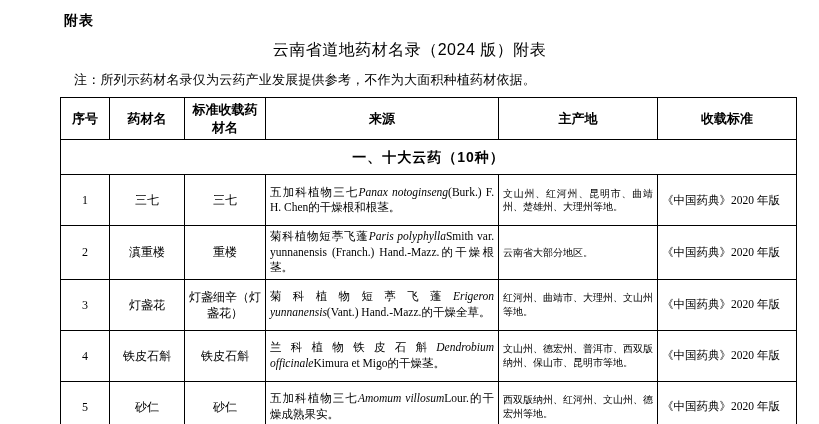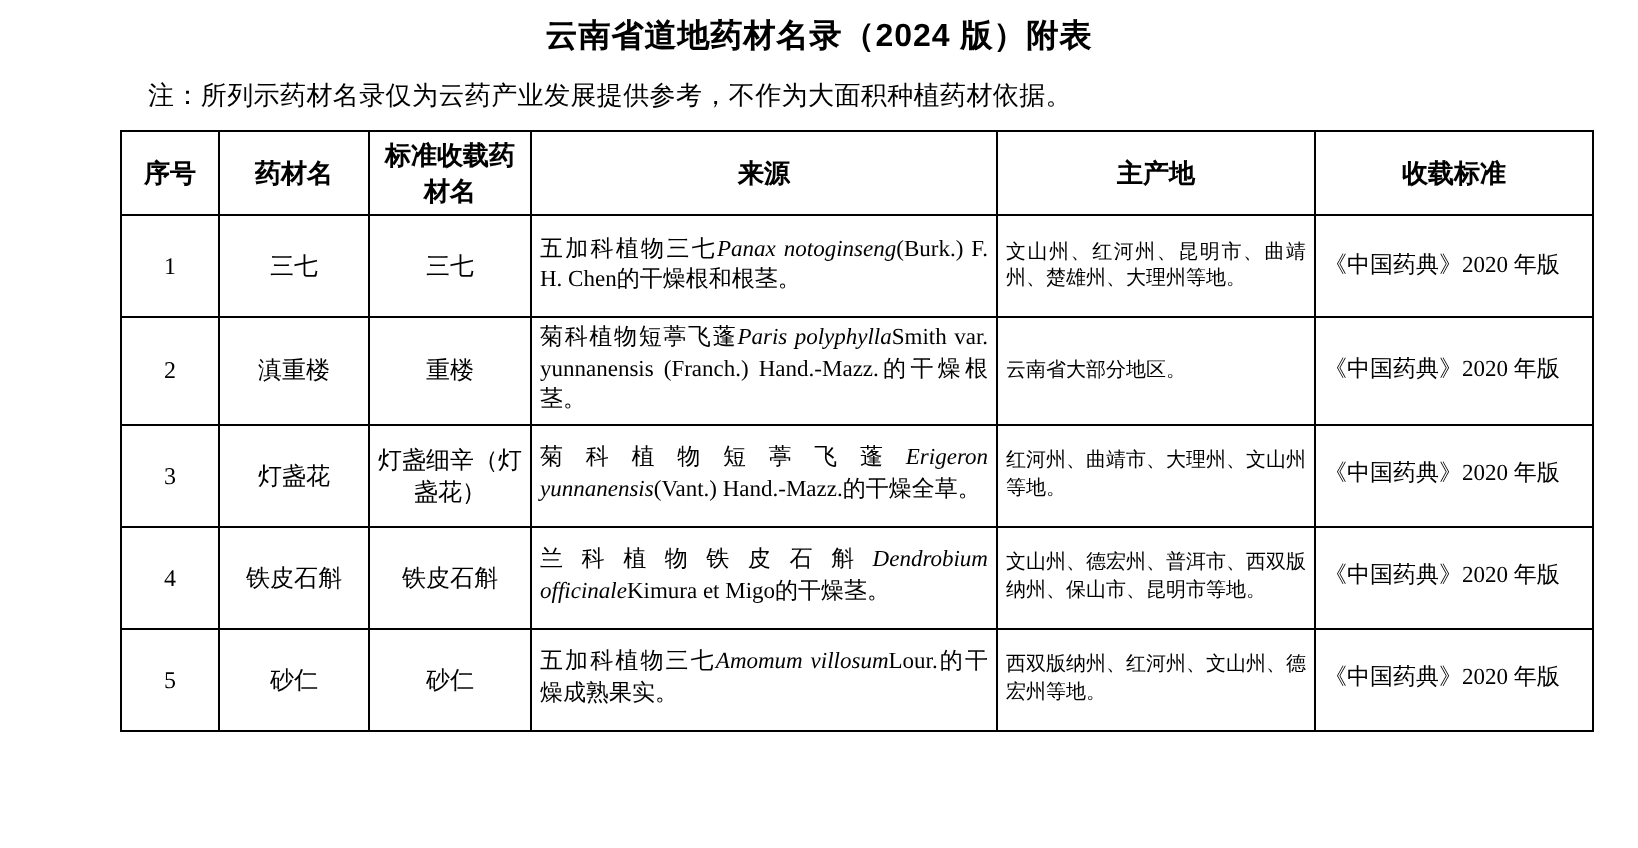--- a/index.html
+++ b/index.html
@@ -25,21 +25,21 @@
     font-family: "Liberation Sans", sans-serif;
     font-size: 14px;
     font-weight: bold;
     letter-spacing: 1px;
     margin: 4px 0 10px 4px;
   }
   .doc-title {
     text-align: center;
     font-family: "Liberation Sans", sans-serif;
     font-size: 16px;
-    font-weight: bold;
+    font-weight: normal;
     letter-spacing: 0.5px;
     margin-bottom: 10px;
   }
   .doc-note {
     font-size: 13px;
     line-height: 1.4;
     margin: 0 0 8px 14px;
     letter-spacing: 0.2px;
   }
   table.main {
@@ -76,37 +76,41 @@
     letter-spacing: 1px;
   }
   .it { font-style: italic; }
   .row-body td { height: 44px; }
 </style>
 </head>
 <body>
 
 <div class="page">
 
+  <div class="doc-label">附表</div>
 
   <div class="doc-title">云南省道地药材名录（2024 版）附表</div>
 
   <div class="doc-note">注：所列示药材名录仅为云药产业发展提供参考，不作为大面积种植药材依据。</div>
 
   <table class="main">
     <thead>
       <tr>
         <th style="width:40px">序号</th>
         <th style="width:66px">药材名</th>
         <th style="width:72px">标准收载药材名</th>
         <th style="width:224px">来源</th>
         <th style="width:150px">主产地</th>
         <th style="width:130px">收载标准</th>
       </tr>
     </thead>
     <tbody>
+      <tr class="section">
+        <td colspan="6">一、十大云药（10种）</td>
+      </tr>
 
       <tr class="row-body">
         <td class="c-idx">1</td>
         <td class="c-name">三七</td>
         <td class="c-std">三七</td>
         <td class="c-src"><span>五加科植物三七</span><span class="it">Panax notoginseng</span><span>(Burk.) F. H. Chen的干燥根和根茎。</span></td>
         <td class="c-org">文山州、红河州、昆明市、曲靖州、楚雄州、大理州等地。</td>
         <td class="c-ref">《中国药典》2020 年版</td>
       </tr>
 

